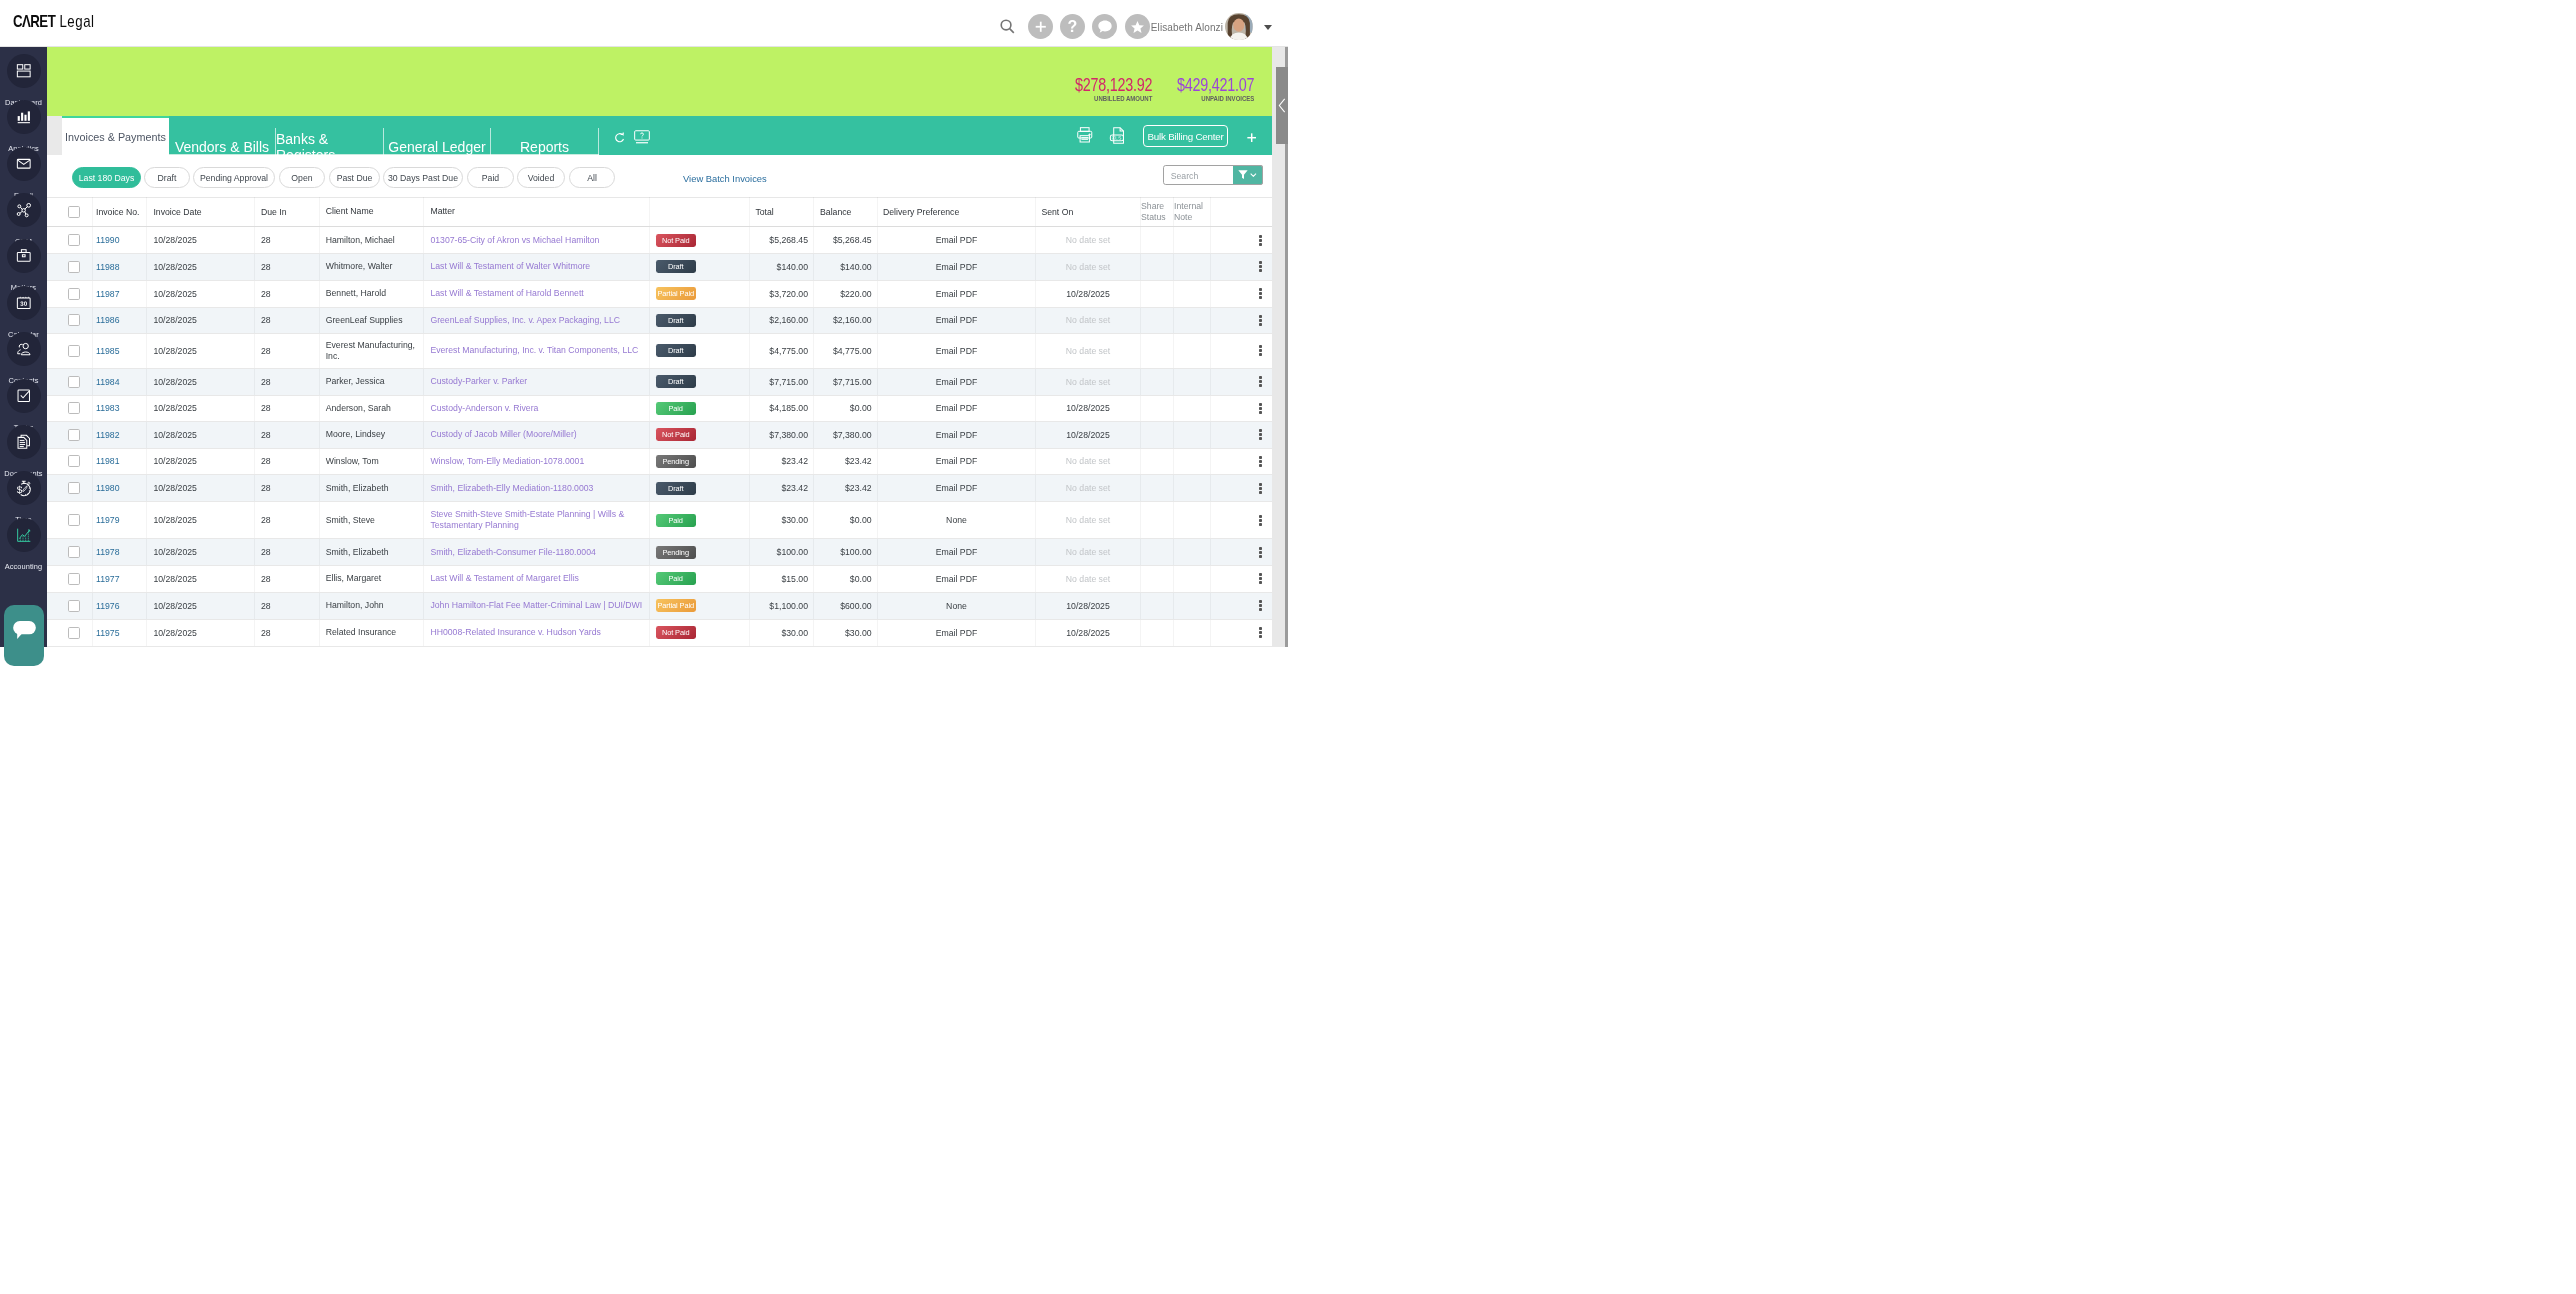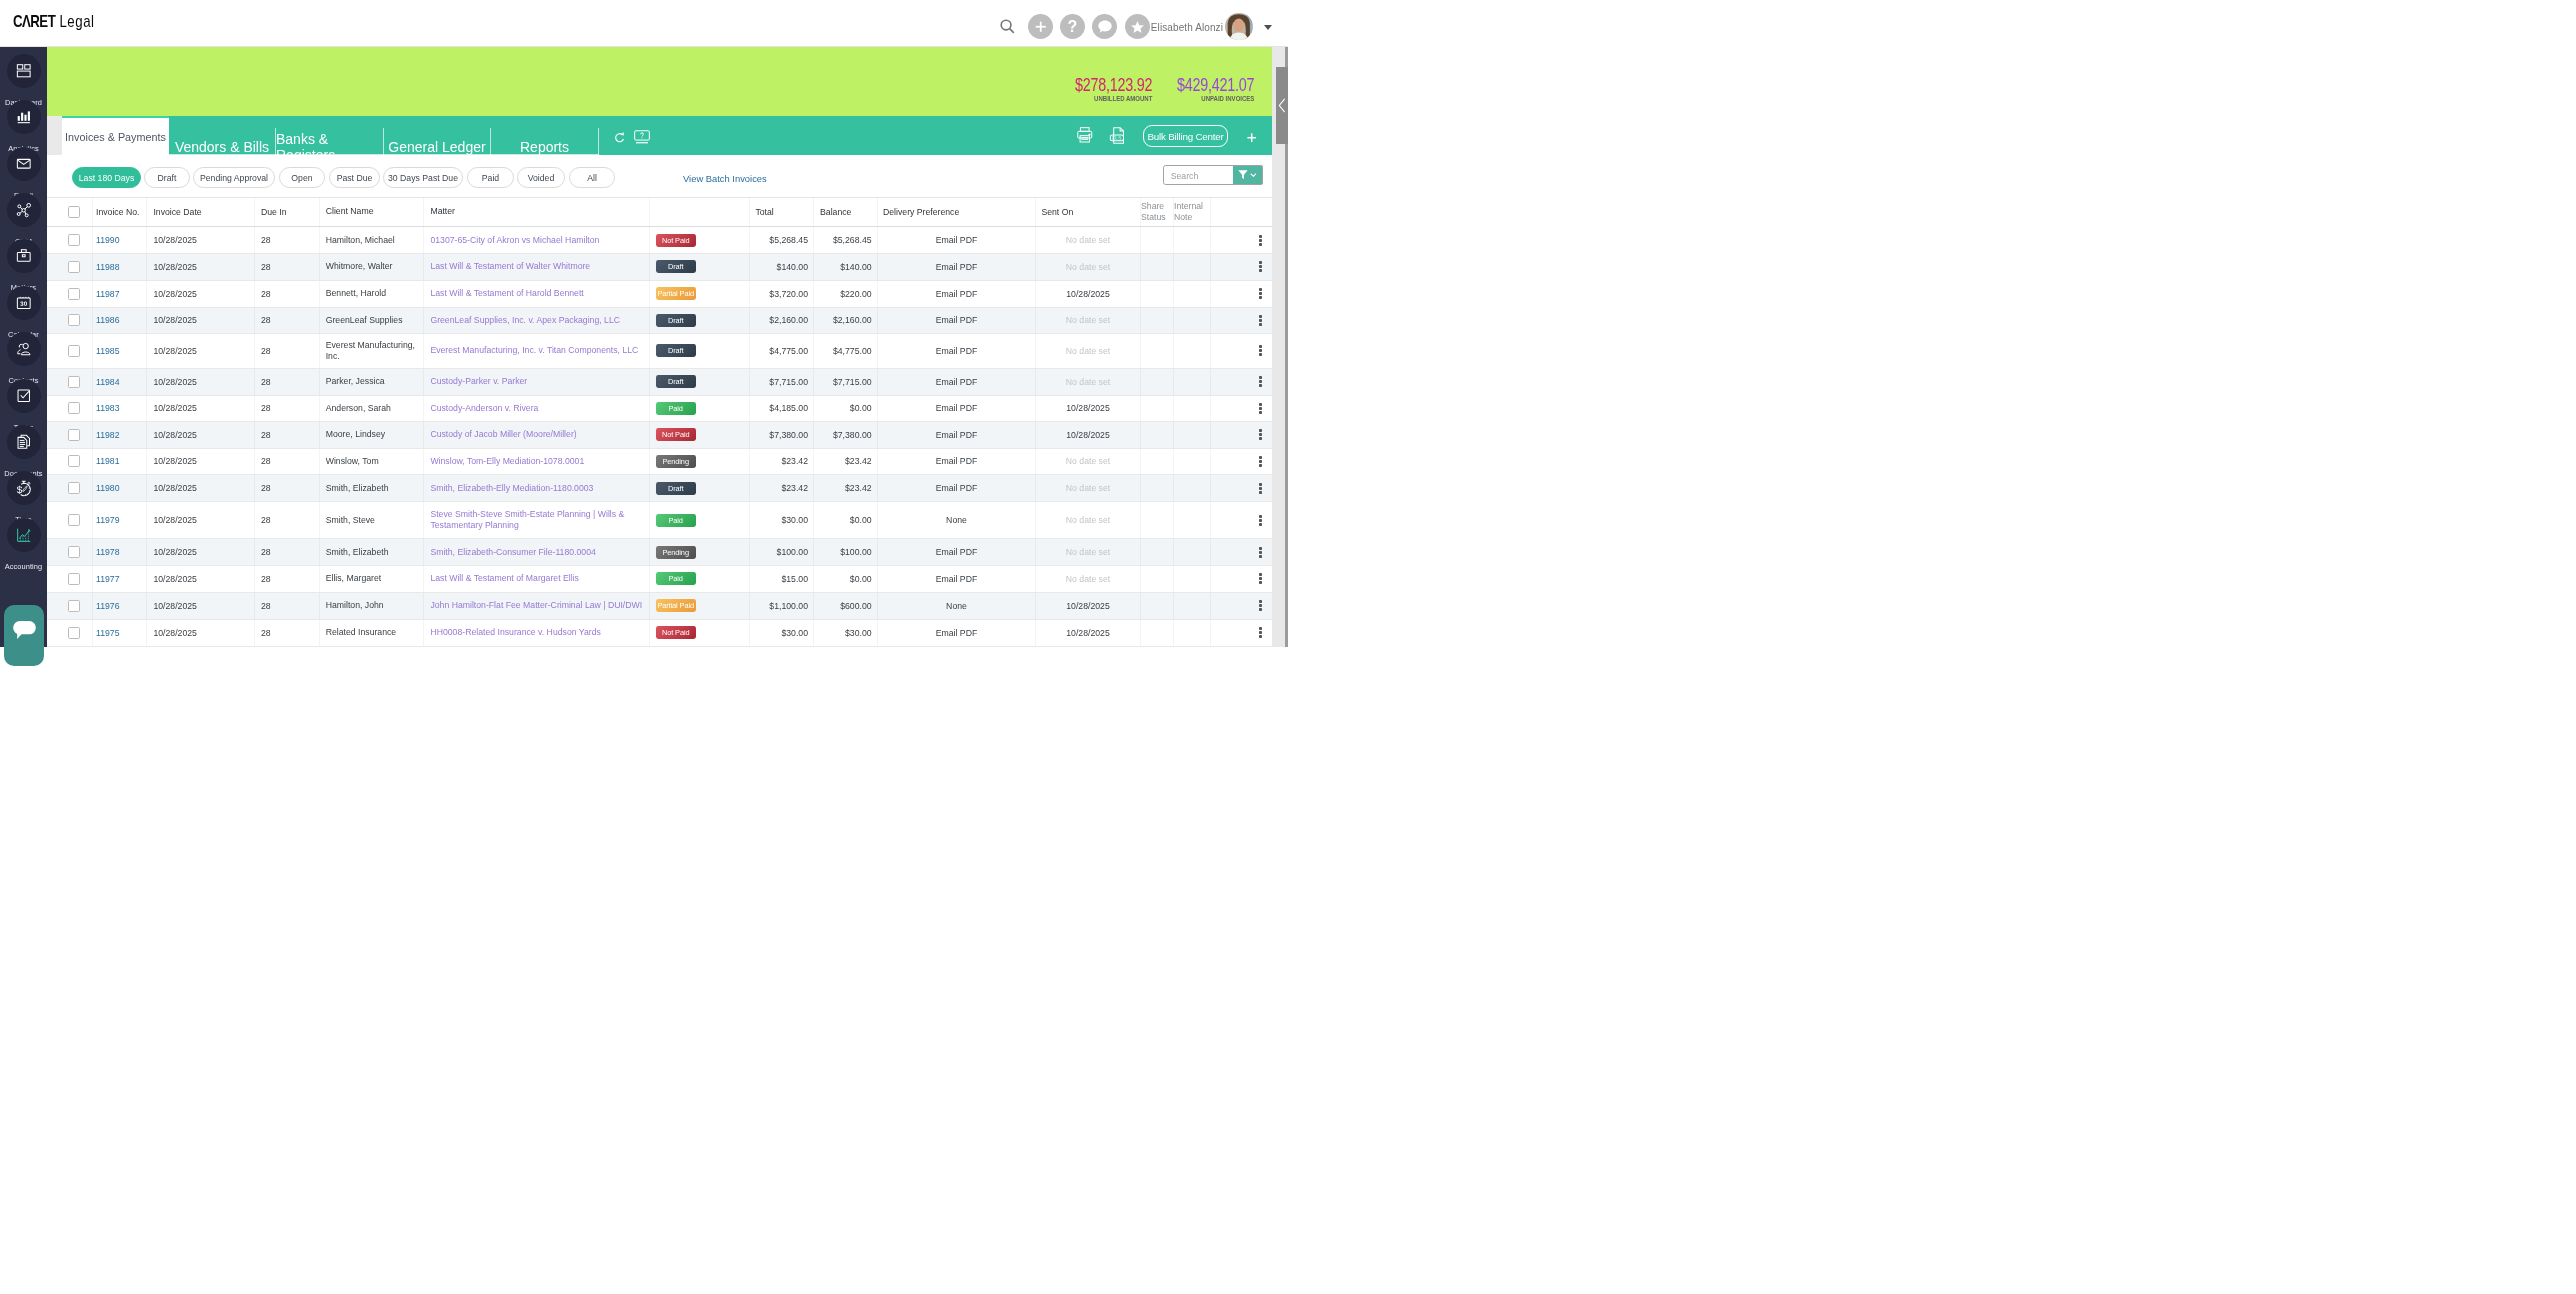--- a/index.html
+++ b/index.html
@@ -28,21 +28,21 @@
 
 #rail{position:absolute;left:1272px;top:47px;width:16px;height:600px;background:#e8e8e8}
 #railstrip{position:absolute;left:1285px;top:47px;width:2.7px;height:600px;background:#9b9b9b}
 #handle{position:absolute;left:1276px;top:67px;width:12px;height:77px;background:#8a8a8a}
 
 #tealbar{position:absolute;left:62px;top:116px;width:1210px;height:40px;background:#35c1a0}#tealpatch{position:absolute;left:47px;top:116px;width:14.5px;height:40px;background:#e9e9e9}
 #tealbar .palestrip{position:absolute;left:0;bottom:0;width:537px;height:2px;background:#c7ecdf}
 .tab{position:absolute;top:12px;height:40px;display:flex;align-items:center;justify-content:center;color:#fff;font-size:14px;border-right:0.7px solid rgba(255,255,255,0.65);padding-bottom:2px}
 #activetab{position:absolute;left:0px;top:0;width:107px;height:40px;background:#fff;border-top:2.4px solid #3fd69b;display:flex;align-items:center;justify-content:center;font-size:10.8px;color:#4d5563}
 .tbicon{position:absolute;color:#fff}
-#bulkbtn{position:absolute;left:1081px;top:9.4px;width:85px;height:22px;border:1px solid #fff;border-radius:9px;color:#fff;font-size:9.8px;display:flex;align-items:center;justify-content:center;letter-spacing:-0.2px}
+#bulkbtn{position:absolute;left:1081px;top:9.4px;width:85px;height:22px;border:1px solid #fff;border-radius:4px;color:#fff;font-size:9.8px;display:flex;align-items:center;justify-content:center;letter-spacing:-0.2px}
 
 #content{position:absolute;left:47px;top:155px;width:1225px;height:492px;background:#fff}
 .chip{position:absolute;top:12.4px;height:21px;border:0.7px solid #d9d9d9;border-radius:10.8px;background:#fff;color:#40474e;font-size:8.7px;display:flex;align-items:center;justify-content:center}
 .chip.active{background:#30bd9a;border-color:#30bd9a;color:#fff;font-weight:400}
 #vbi{position:absolute;left:636px;top:17.5px;font-size:9.4px;color:#2b6e9e}
 #searchbox{position:absolute;left:1116px;top:10px;width:100px;height:20px;border:0.7px solid #a2a2a2;border-radius:2.7px;background:#fff}
 #searchbox .ph{position:absolute;left:6.7px;top:4.7px;font-size:8.7px;color:#9aa0a5}
 #filterbtn{position:absolute;left:1186px;top:10px;width:30px;height:20px;background:#50b6a2;border:0.7px solid #a2a2a2;border-left:none;border-radius:0 2.7px 2.7px 0;display:flex;align-items:center;justify-content:center}
 #chipdiv{position:absolute;left:0;top:42px;width:1225px;height:0.7px;background:#e7e7e7}
 

